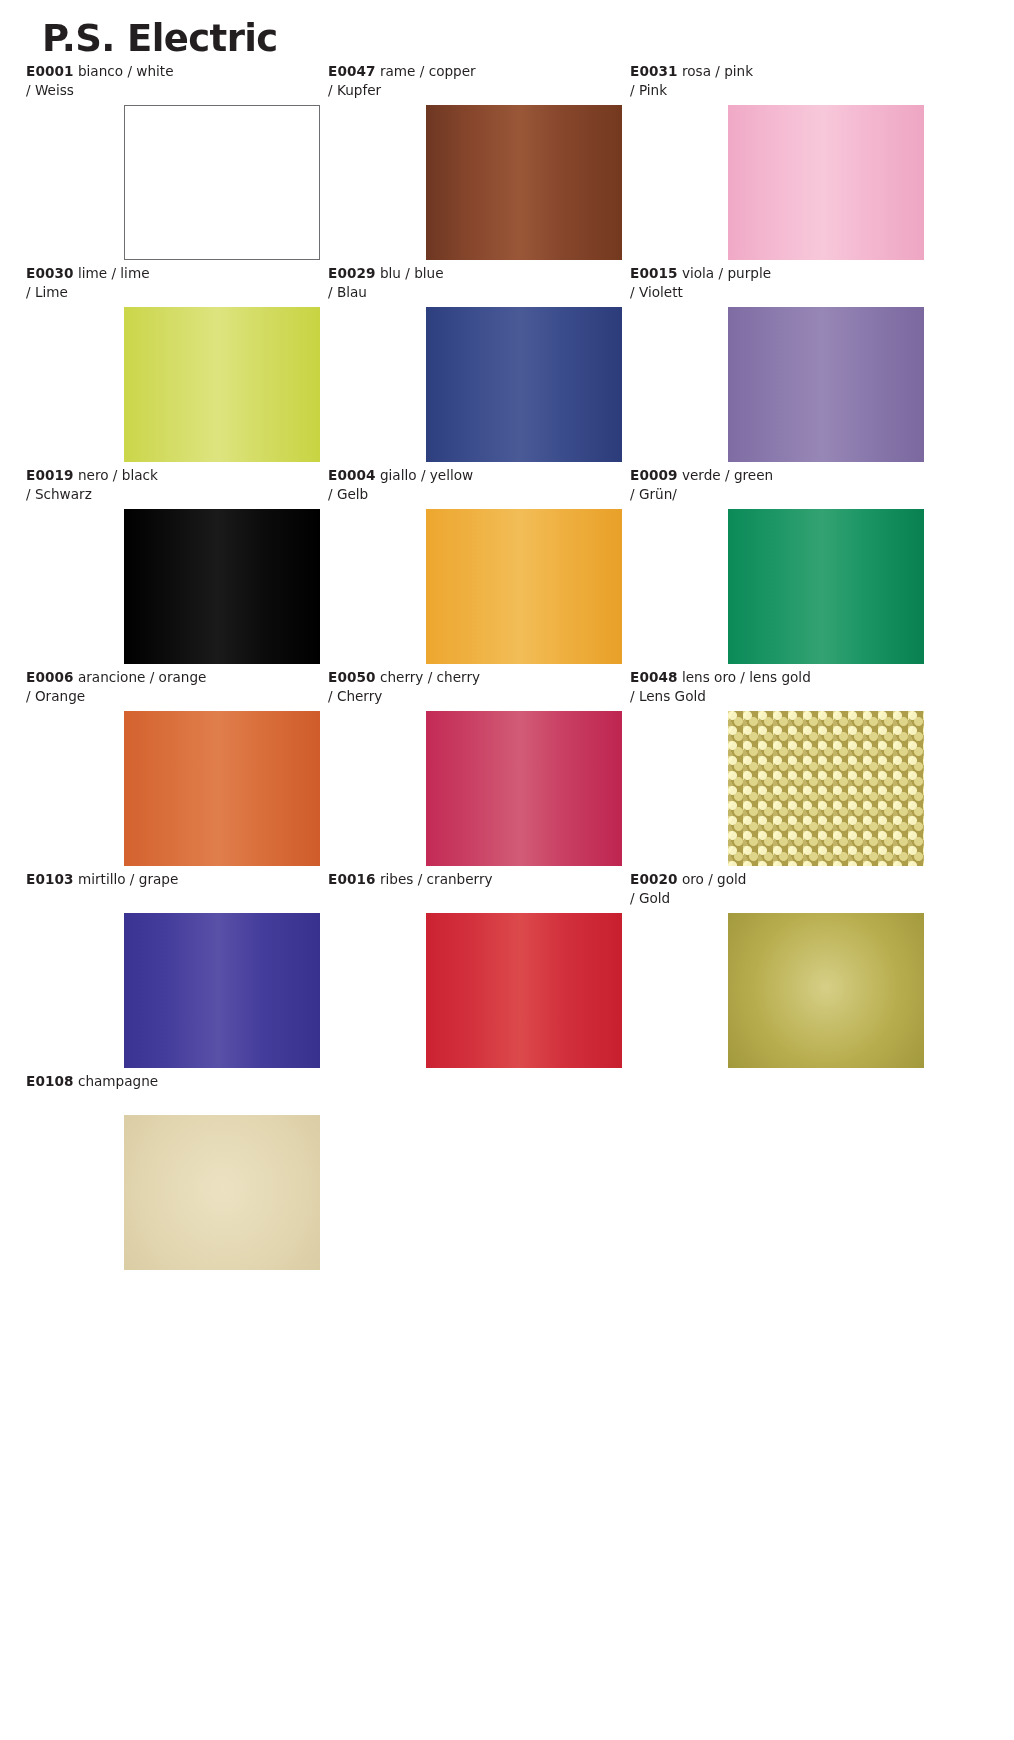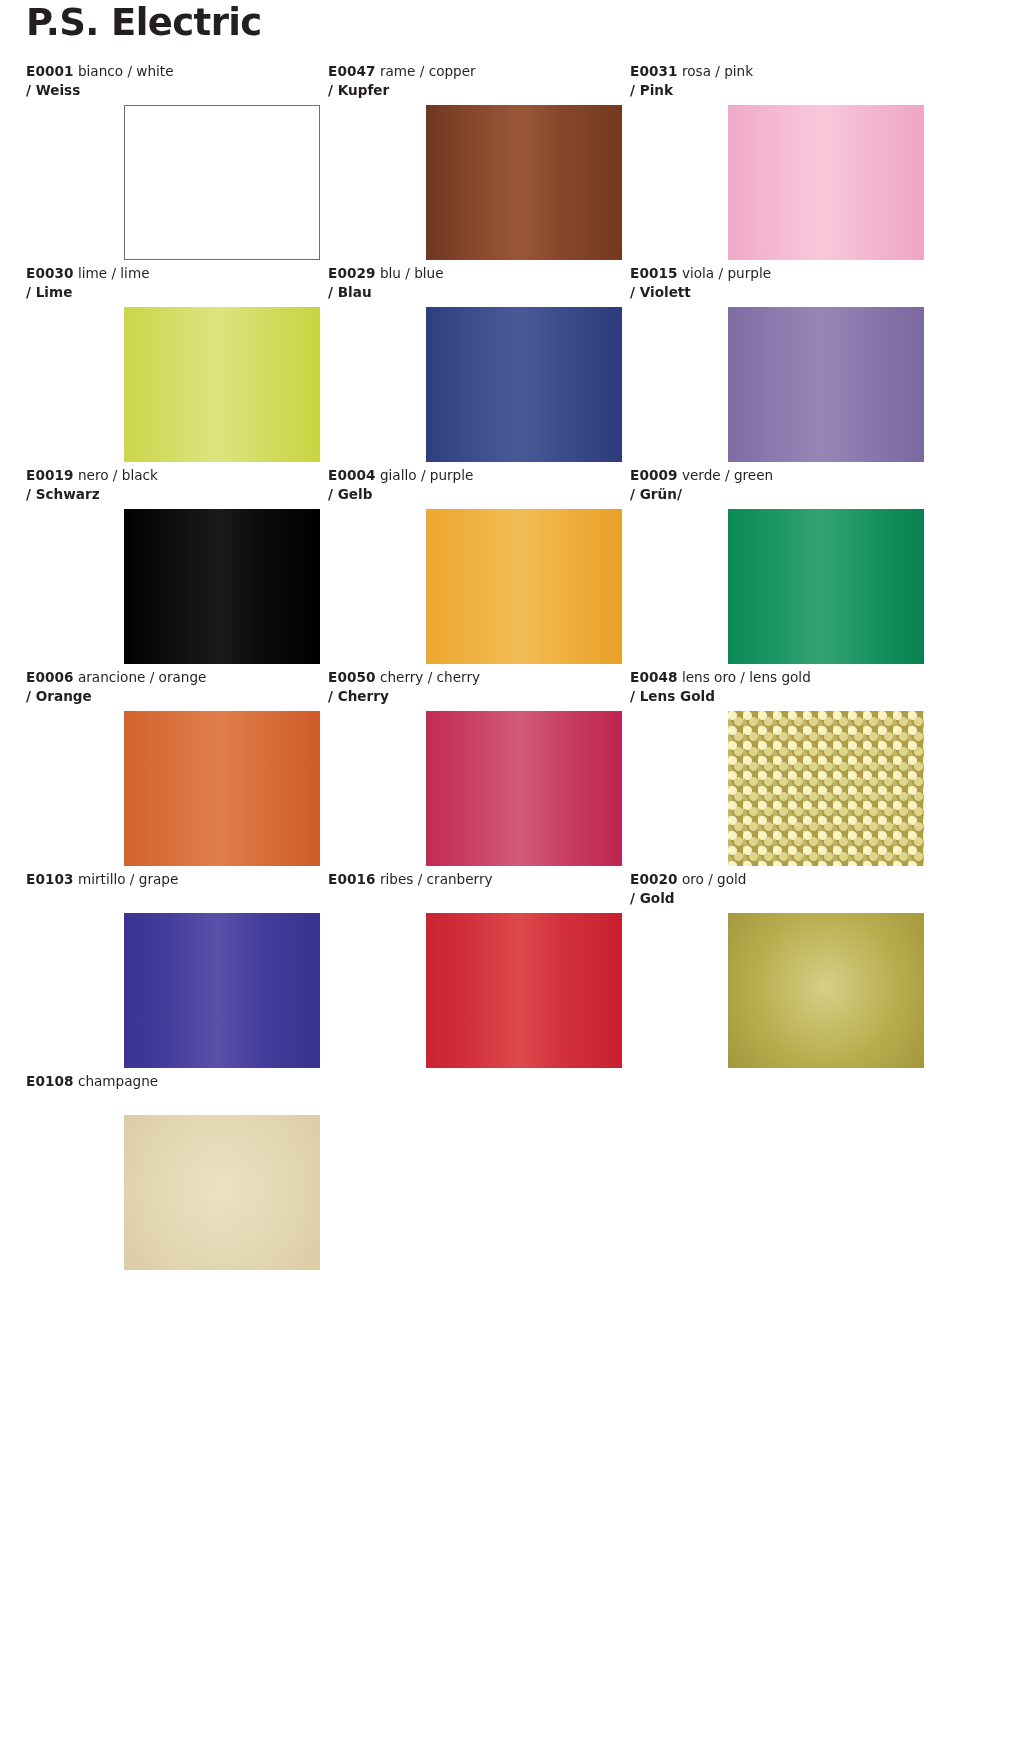--- a/index.html
+++ b/index.html
@@ -12,21 +12,21 @@
     overflow:hidden;
   }
   .page{ position:relative; width:1014px; height:1740px; box-sizing:border-box; padding:0 0 0 0; }
 
   .title{
     font-family:"DejaVu Sans","Liberation Sans",sans-serif;
     font-weight:700;
     font-size:37px;
     letter-spacing:-0.6px;
     color:#231f20;
-    margin:0;
+    margin:16px;
     position:absolute;
     left:26px; top:4px;
     line-height:1.0;
   }
 
   .grid{
     position:absolute;
     left:0; top:62px;
     width:1014px;
     display:grid;
@@ -43,21 +43,21 @@
     position:absolute;
     left:0; top:0;
     width:290px;
     font-size:13.6px;
     line-height:19px;
     color:#231f20;
     white-space:pre-line;
   }
   .cap .code{ font-weight:700; letter-spacing:0.1px; }
   .cap .nm{ font-weight:400; }
-  .cap .de{ display:block; font-weight:700; }
+  .cap .de{ display:block; font-weight:400; }
 
   .swatch{
     position:absolute;
     right:4px;
     top:43px;
     width:196px;
     height:155px;
   }
   .swatch.outline{ border:1px solid #6d6e71; box-sizing:border-box; }
 
@@ -112,21 +112,21 @@
       </div>
       <div class="cell">
         <div class="cap"><span class="code">E0015</span> <span class="nm">viola / purple</span><span class="de">/ Violett</span></div>
         <div class="swatch" style="background: linear-gradient(90deg, rgb(126, 108, 163) 0%, rgb(138, 121, 172) 22%, rgb(151, 135, 182) 48%, rgb(138, 121, 172) 70%, rgb(122, 104, 159) 100%);"></div>
       </div>
       <div class="cell">
         <div class="cap"><span class="code">E0019</span> <span class="nm">nero / black</span><span class="de">/ Schwarz</span></div>
         <div class="swatch" style="background: linear-gradient(90deg, rgb(0, 0, 0) 0%, rgb(12, 12, 12) 22%, rgb(26, 26, 26) 48%, rgb(12, 12, 12) 70%, rgb(0, 0, 0) 100%);"></div>
       </div>
       <div class="cell">
-        <div class="cap"><span class="code">E0004</span> <span class="nm">giallo / purple</span><span class="de">/ Gelb</span></div>
+        <div class="cap"><span class="code">E0004</span> <span class="nm">giallo / yellow</span><span class="de">/ Gelb</span></div>
         <div class="swatch" style="background: linear-gradient(90deg, rgb(237, 167, 47) 0%, rgb(239, 176, 64) 22%, rgb(242, 189, 87) 48%, rgb(239, 176, 64) 70%, rgb(232, 160, 40) 100%);"></div>
       </div>
       <div class="cell">
         <div class="cap"><span class="code">E0009</span> <span class="nm">verde / green</span><span class="de">/ Grün/</span></div>
         <div class="swatch" style="background: linear-gradient(90deg, rgb(11, 138, 88) 0%, rgb(27, 149, 100) 22%, rgb(52, 162, 115) 48%, rgb(27, 149, 100) 70%, rgb(8, 128, 80) 100%);"></div>
       </div>
       <div class="cell">
         <div class="cap"><span class="code">E0006</span> <span class="nm">arancione / orange</span><span class="de">/ Orange</span></div>
         <div class="swatch" style="background: linear-gradient(90deg, rgb(212, 98, 47) 0%, rgb(217, 111, 59) 22%, rgb(224, 126, 76) 48%, rgb(217, 111, 59) 70%, rgb(207, 92, 42) 100%);"></div>
       </div>

